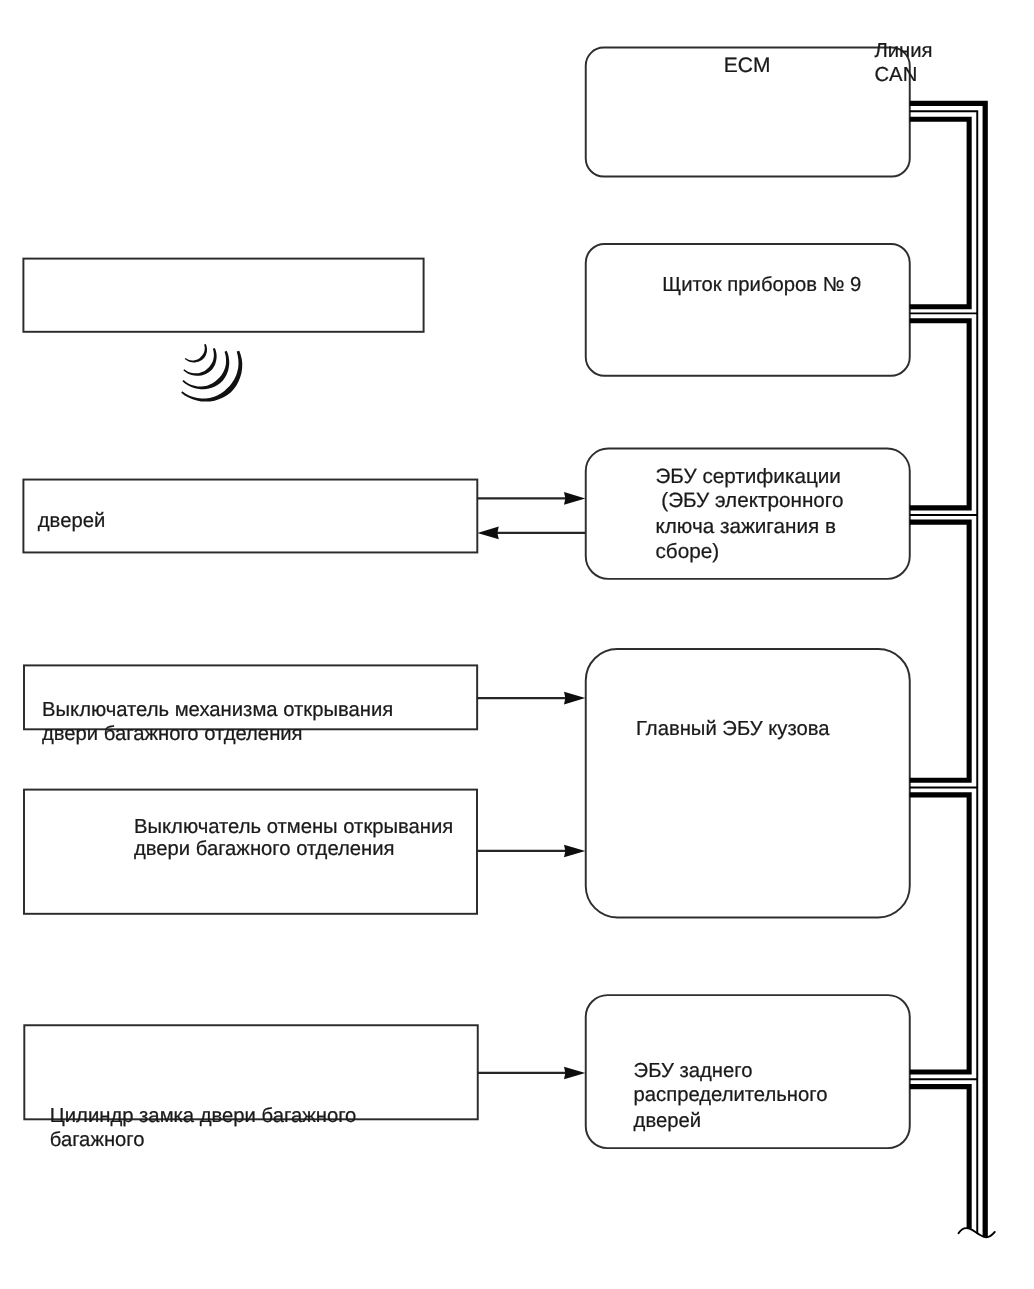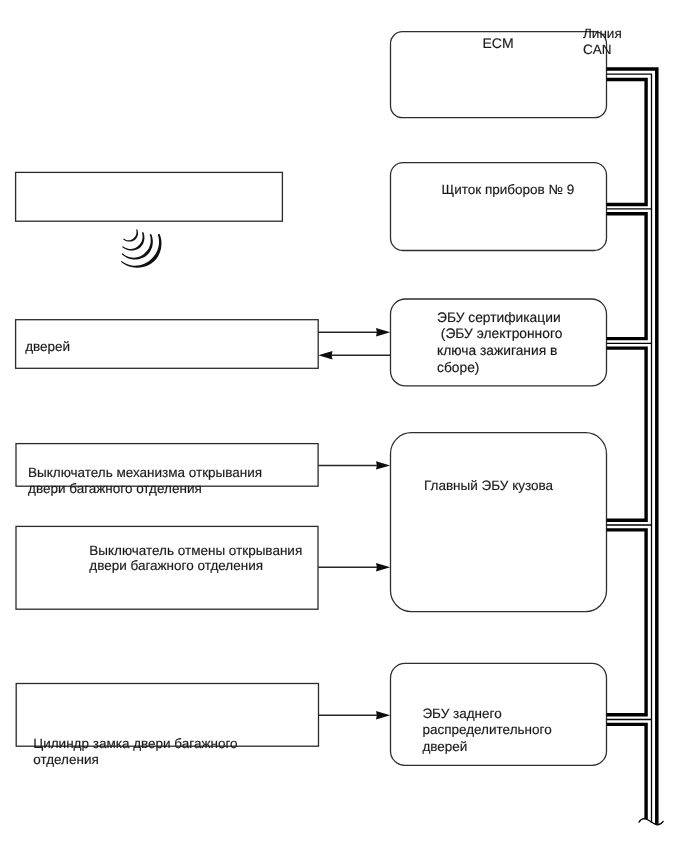--- a/index.html
+++ b/index.html
@@ -111,15 +111,15 @@
   </svg>
 
   <div class="lbl t-ecm"><span>ECM</span></div>
   <div class="lbl t-cluster"><span>Щиток приборов № 9</span></div>
   <div class="lbl t-cert"><span>ЭБУ сертификации</span><br><span> (ЭБУ электронного</span><br><span>ключа зажигания в</span><br><span>сборе)</span></div>
   <div class="lbl t-main"><span>Главный ЭБУ кузова</span></div>
   <div class="lbl t-rear"><span>ЭБУ заднего</span><br><span>распределительного</span><br><span>дверей</span></div>
   <div class="lbl t-s2"><br><span>дверей</span></div>
   <div class="lbl t-s3"><span>Выключатель механизма открывания</span><br><span>двери багажного отделения</span></div>
   <div class="lbl t-s4"><span>Выключатель отмены открывания</span><br><span>двери багажного отделения</span></div>
-  <div class="lbl t-s5"><span>Цилиндр замка двери багажного</span><br><span>отделения</span></div>
+  <div class="lbl t-s5"><span>Цилиндр замка двери багажного</span><br><span>багажного</span></div>
   <div class="lbl t-can"><span>Линия</span><br><span>CAN</span></div>
 </div>
 
 </body></html>

